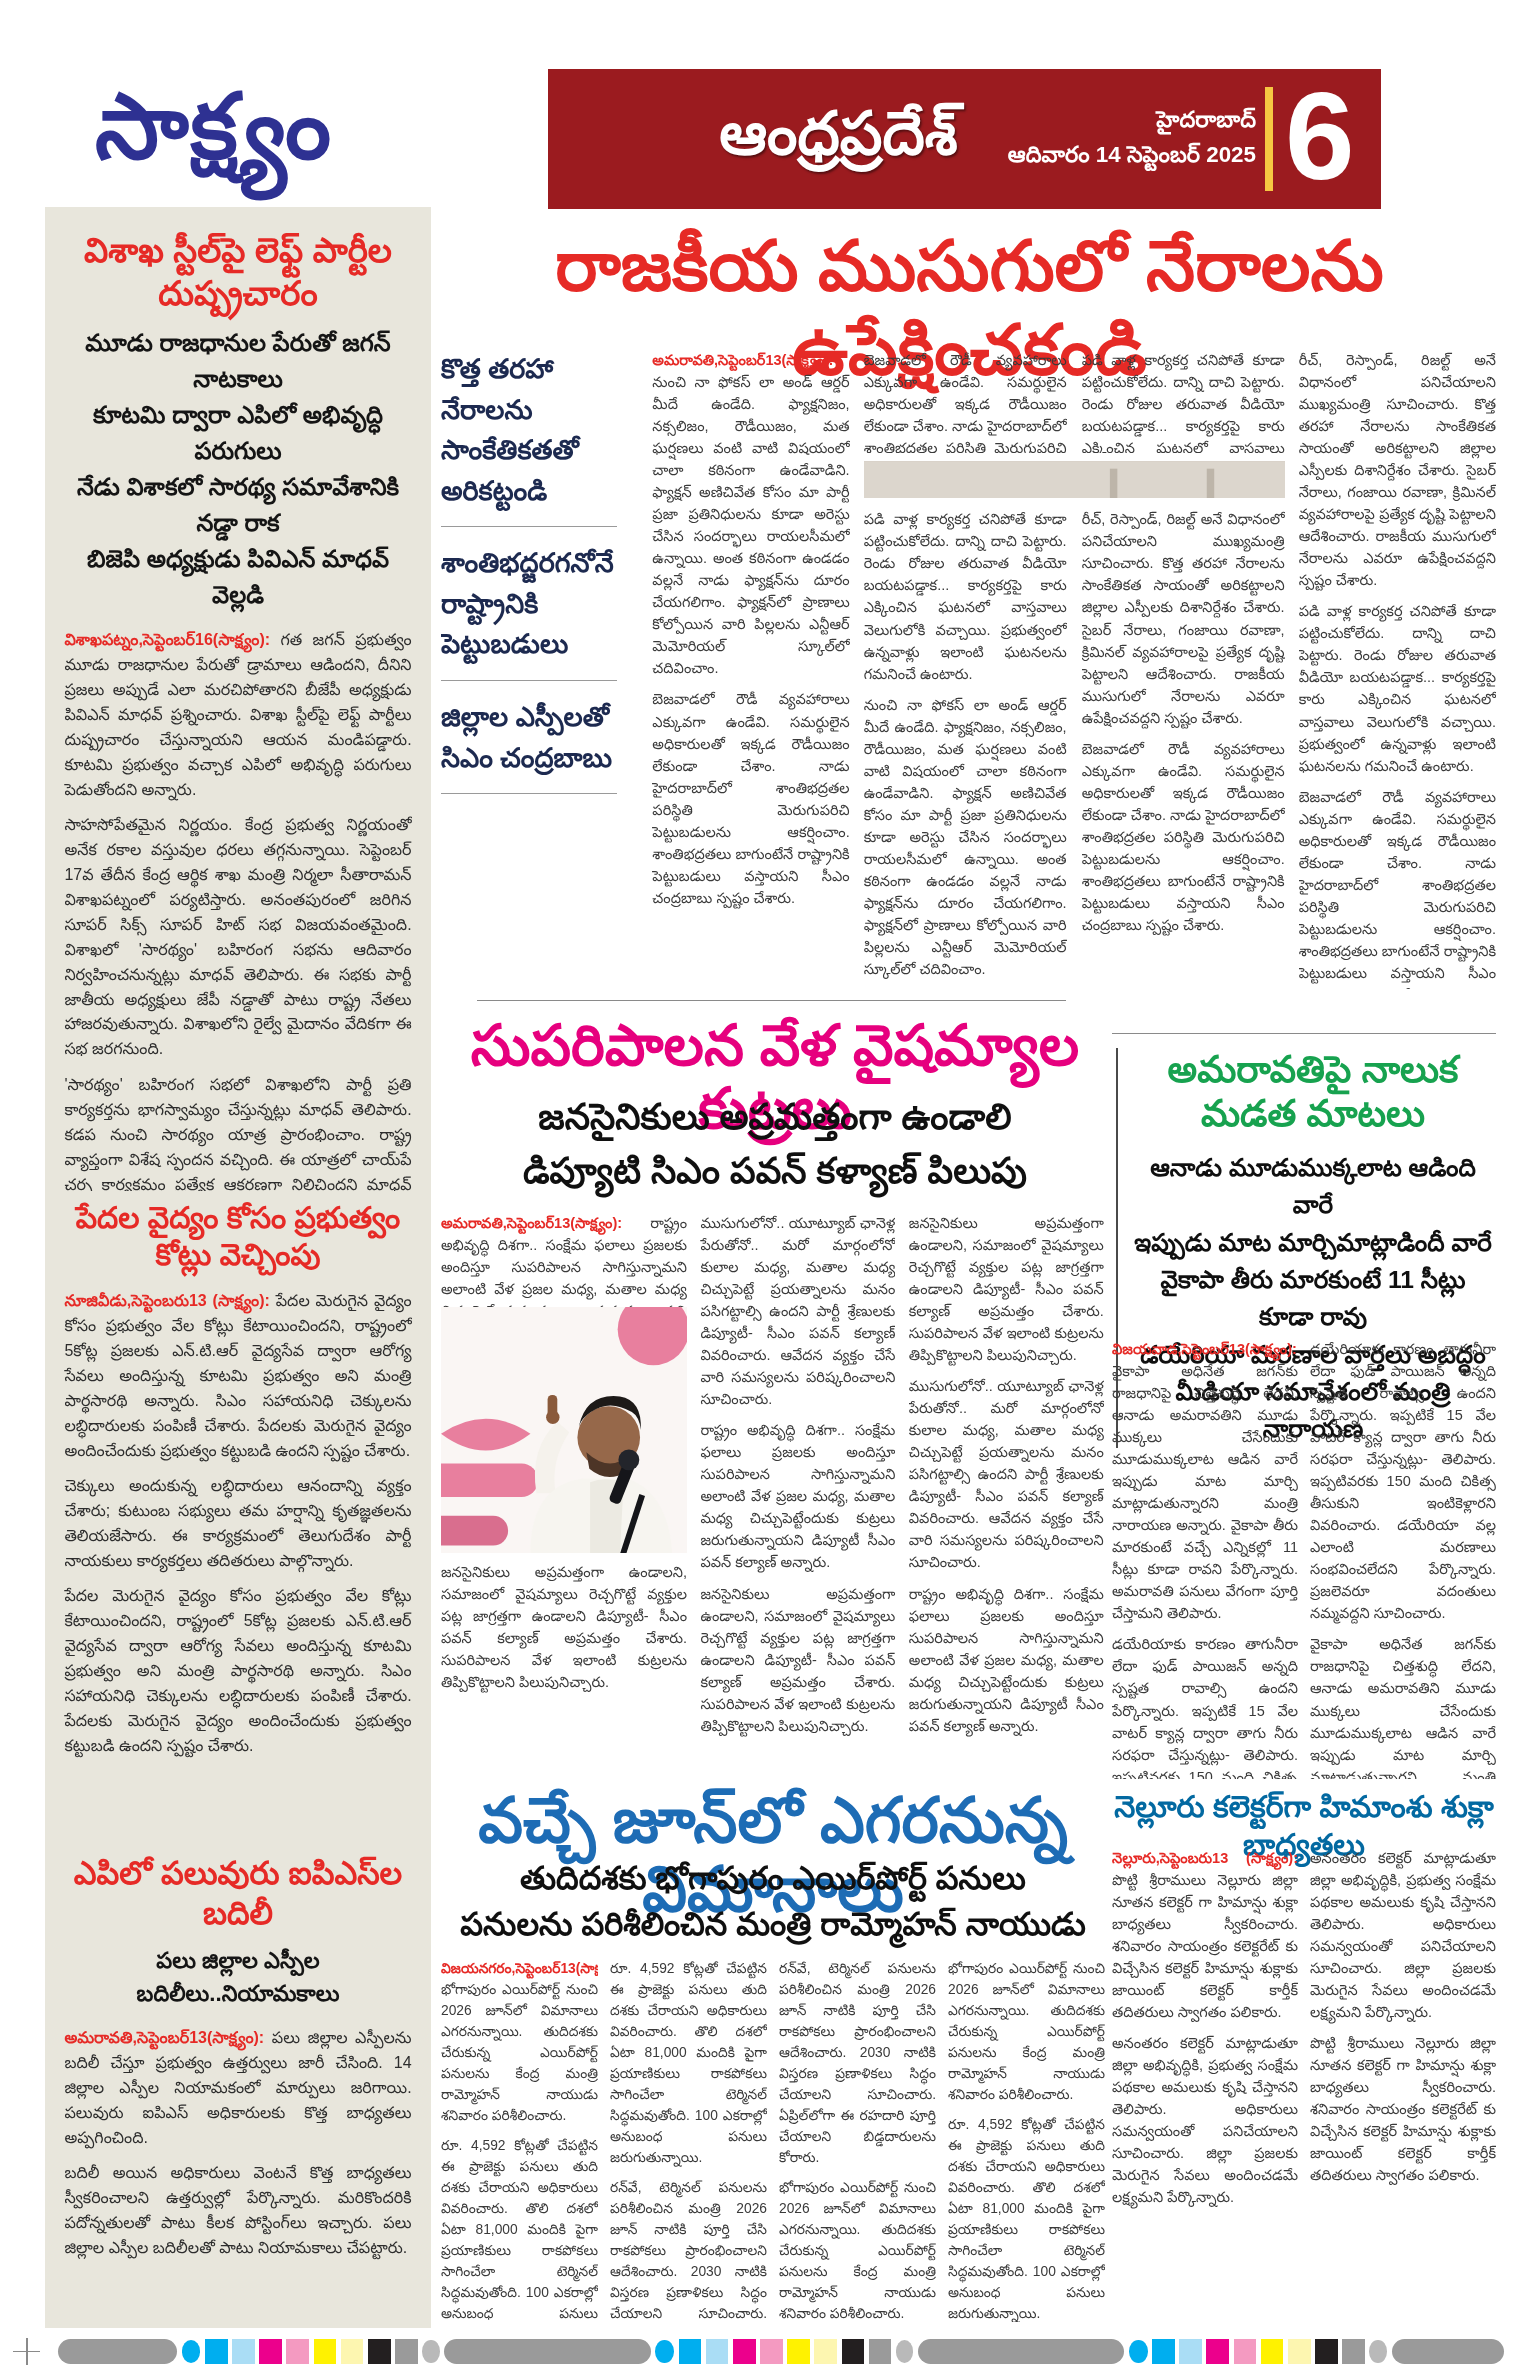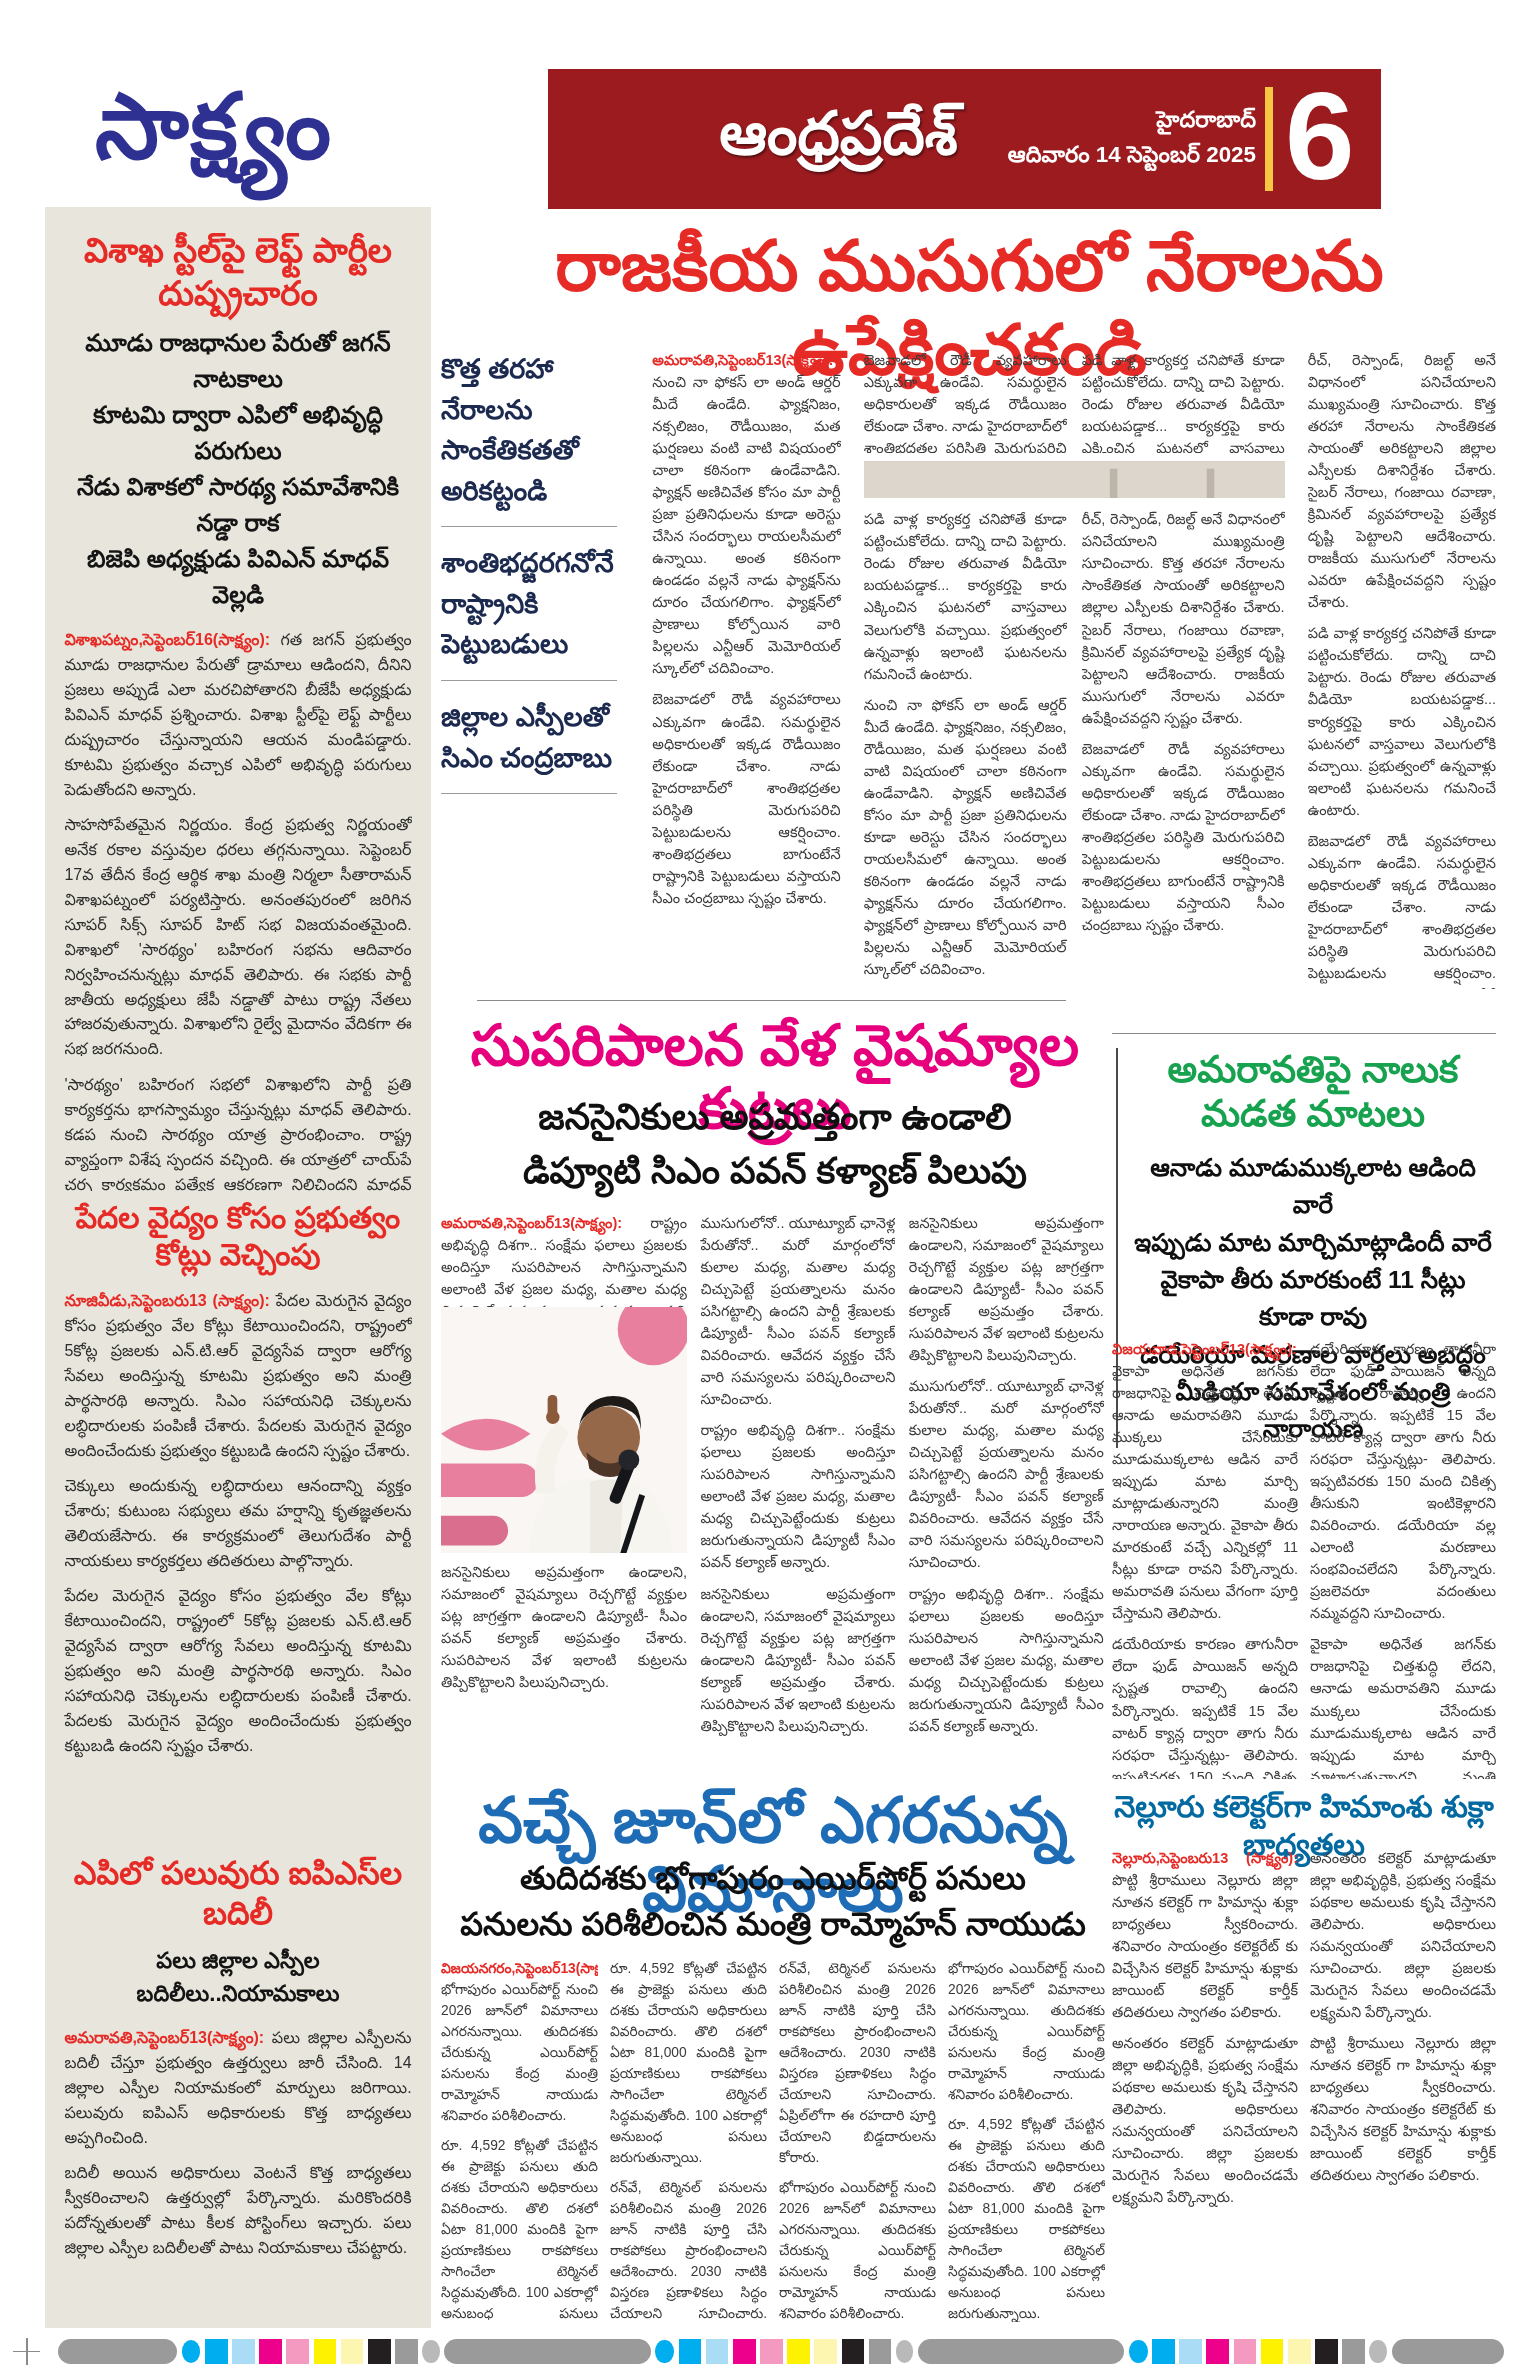--- a/index.html
+++ b/index.html
@@ -36,21 +36,21 @@
   .lp-a2 .lp-deck, .lp-a3 .lp-deck { font-size:22.4px; }
   .lp-body { margin-top:15px; font-size:16px; line-height:1.56; text-align:justify; color:#2d2d2d; }
   .lp-body p { margin-bottom:10.4px; }
 
   .dl { color:#e62a26; font-weight:bold;margin-top:24px; }
 
   
   .main-headline { position:absolute; left:444px; top:224px; width:1051px; text-align:center;
     color:#e62a26; font-size:70px; font-weight:900; line-height:1.2; }
   .main-body { position:absolute; left:441px; top:349px; width:1055px; height:640px;
-    display:flex; gap:23px; }
+    display:flex; gap:14px; }
   .col { overflow:hidden; font-size:14.5px; line-height:1.52; text-align:justify; color:#3a3a3a; }
   .col p { margin-bottom:9px; }
   .deck-col { width:200px; overflow:hidden; }
   .deck-line { font-size:27px; font-weight:bold; color:#1d2a50; line-height:1.5; }
   .deck-rule { width:176px; border-bottom:1.5px solid #9a9a9a; margin:15px 0 16.4px 0; }
   .w268 { width:200px; }
   .mid-block { width:421px; display:flex; flex-direction:column; }
   .mid-top, .mid-bottom { display:flex; gap:15px; }
   .mid-top { height:104px; }
   .mid-bottom { flex:1; margin-top:10.4px; }

